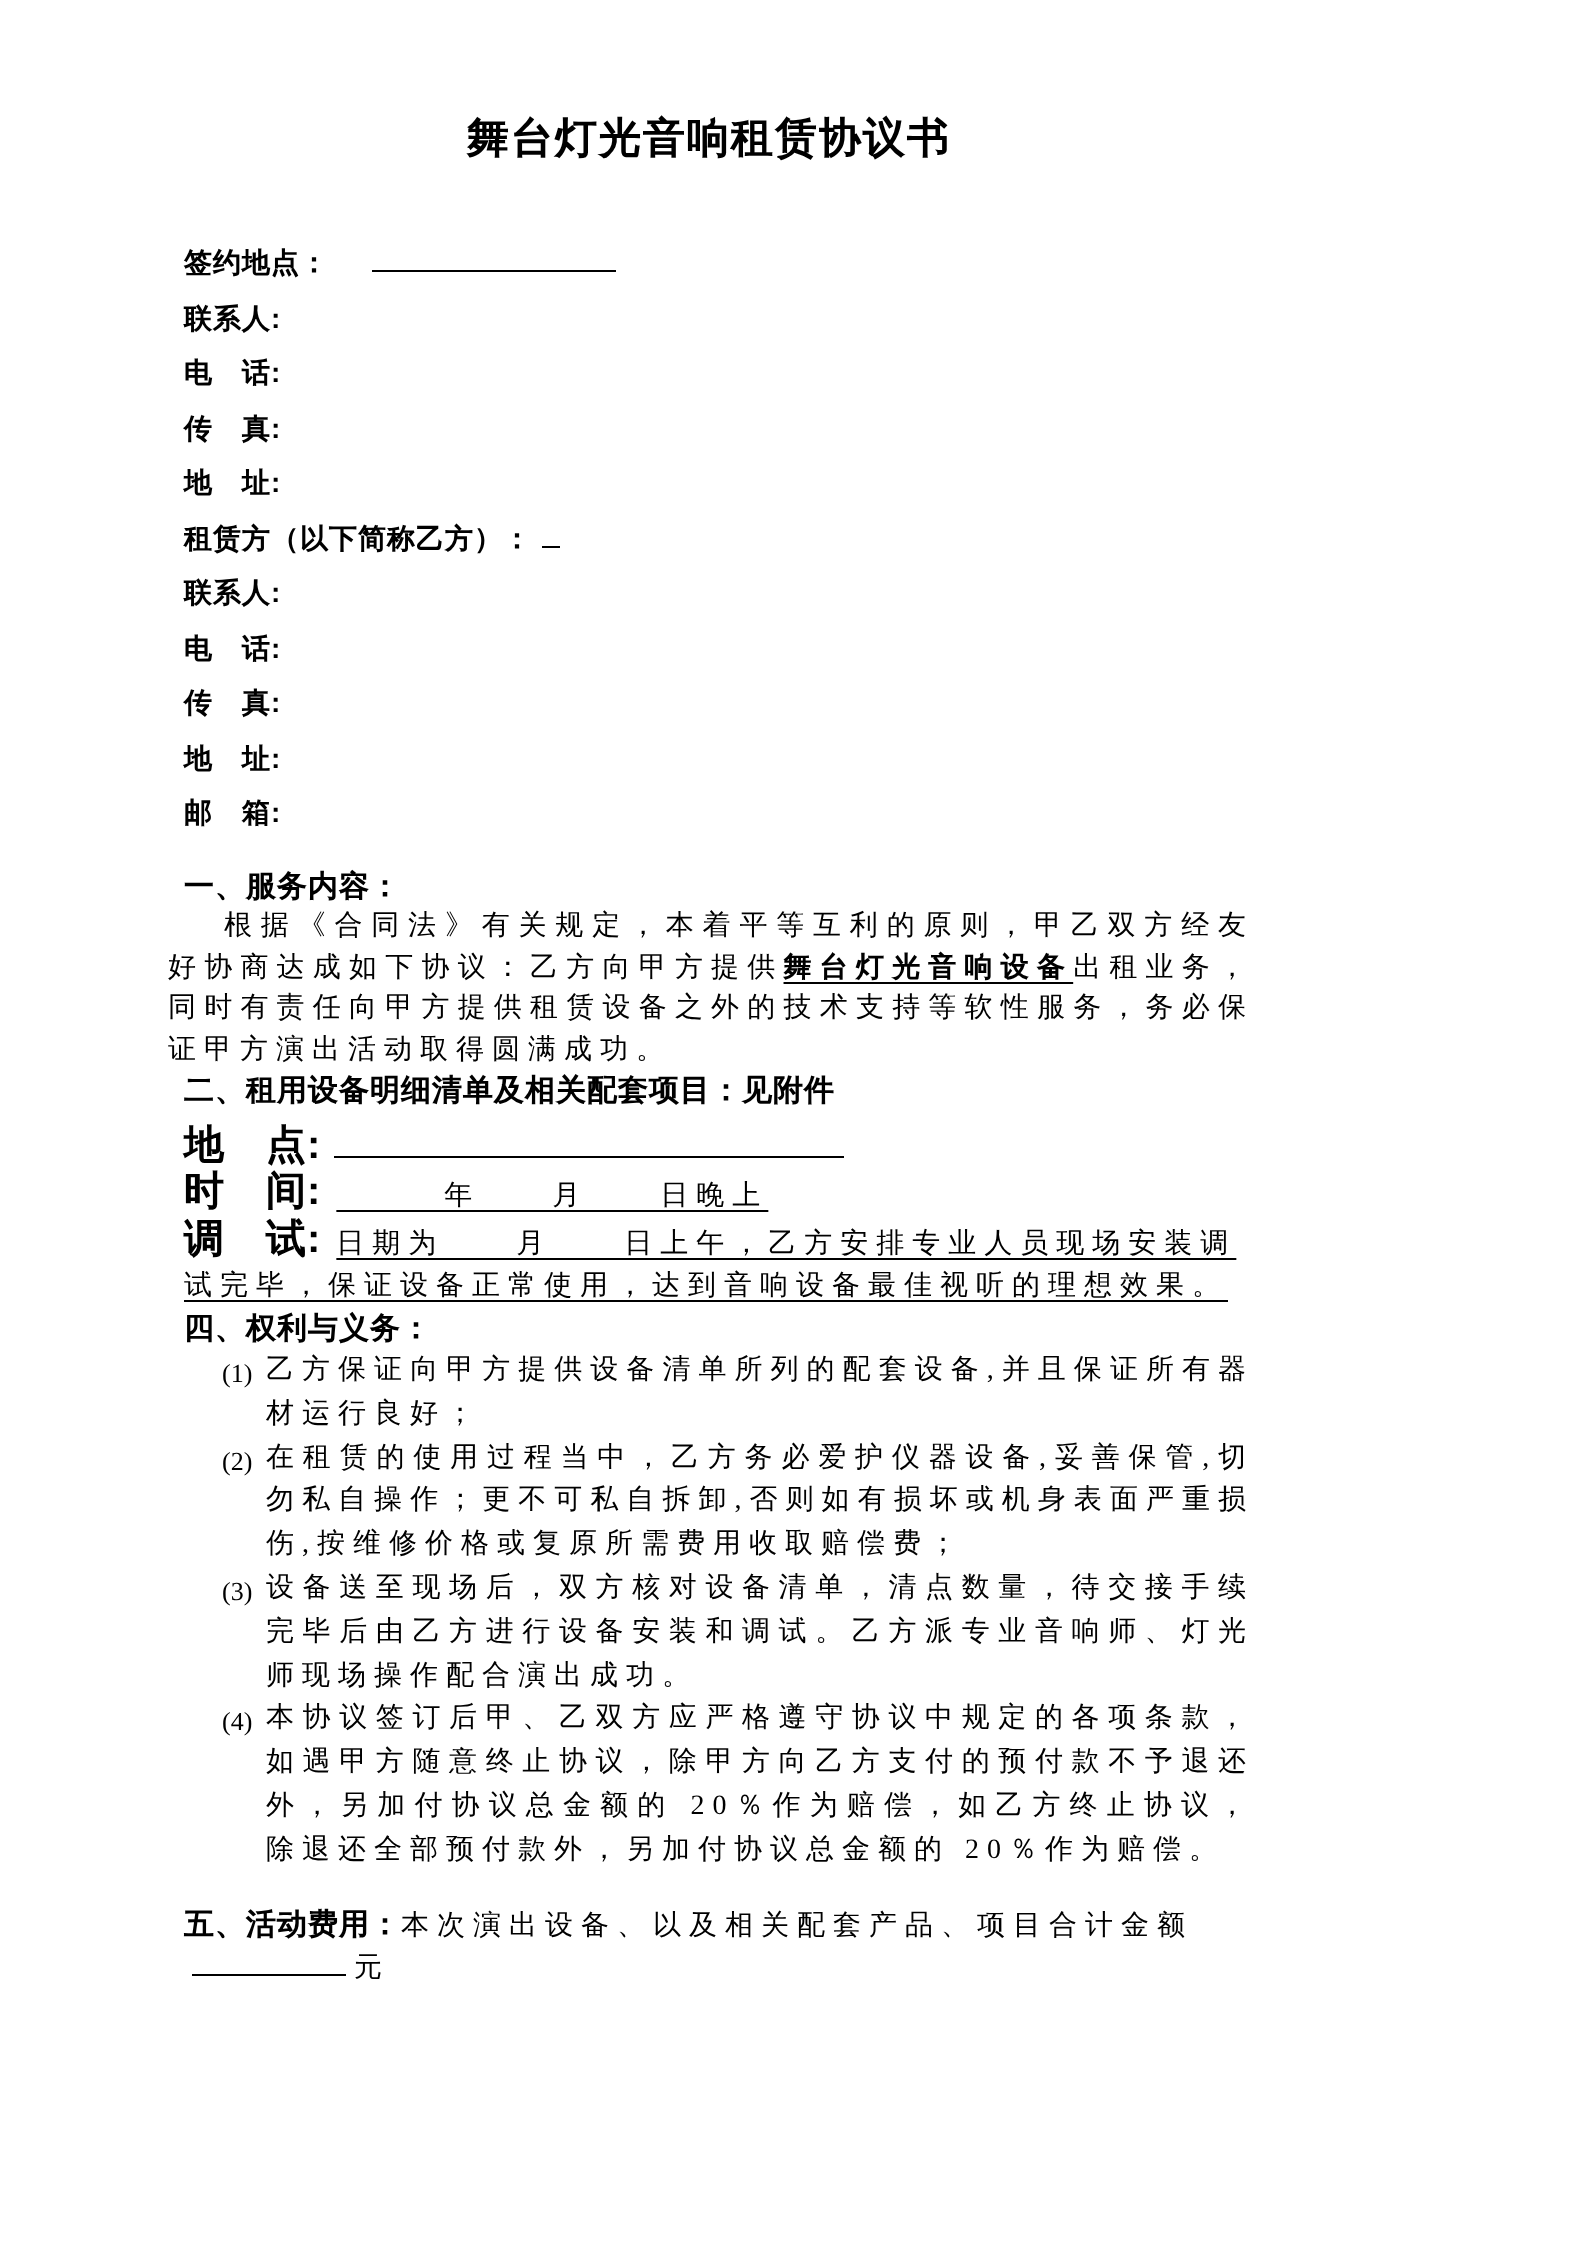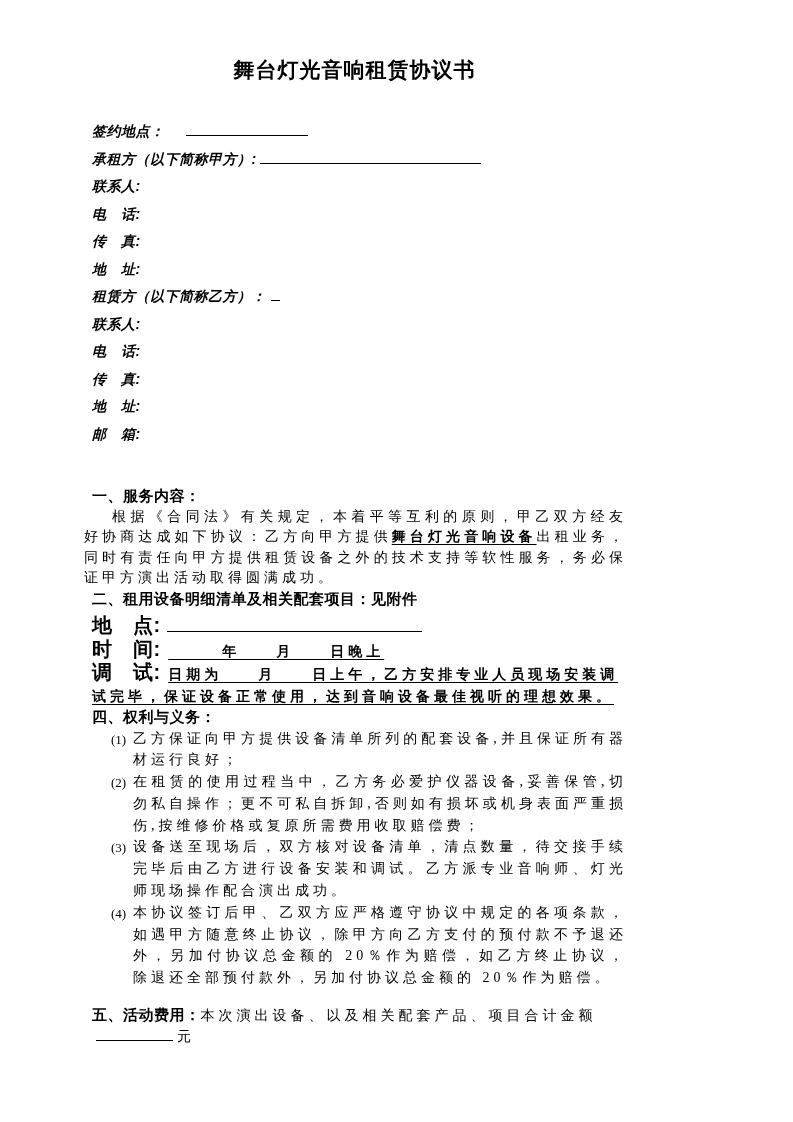--- a/index.html
+++ b/index.html
@@ -15,48 +15,48 @@
   .doc-title {
     font-family:"Liberation Sans", sans-serif;
     font-weight:bold; font-size:21px; line-height:24px;
     text-align:center; letter-spacing:1px;
     margin:0 0 0 -10px;
   }
 
   
   .info { margin-top:36px; font-family:"Liberation Sans", sans-serif; font-weight:bold; font-size:14px; }
   .info-row { line-height:27.5px; height:27.5px; white-space:nowrap; }
-  .ilabel { letter-spacing:0.5px;font-style:italic; }
+  .ilabel { letter-spacing:0.5px; }
 
   
   .blank { display:inline-block; border-bottom:1.5px solid #000; height:13px; vertical-align:baseline; }
   .w122 { width:122px; margin-left:21px; }
   .w221 { width:221px; margin-left:3px; }
   .w9   { width:9px;  margin-left:5px; }
   .w255 { width:255px; margin-left:6px; }
   .w77  { width:77px; margin-left:4px; margin-right:4px; }
 
   
-  .sections { margin-top:38px; }
+  .sections { margin-top:13px; }
   .sec-heading {
     font-family:"Liberation Sans", sans-serif; font-weight:bold;
     font-size:15px; line-height:20.5px; letter-spacing:0.5px; margin:0;
   }
   .body-para {
     margin:0 0 0 -8px; font-size:14px; line-height:20.5px;
     letter-spacing:4px; text-align:justify; text-indent:28px;
   }
   .em-underline { font-weight:bold; text-decoration:underline; text-underline-offset:3px; }
 
   .h-gap4 { margin-top:4px; }
 
   .kv { margin:0; font-size:14px; line-height:21.5px; letter-spacing:4px; }
   .kv-first { margin-top:6px; }
   .klabel { font-family:"Liberation Sans", sans-serif; font-weight:bold; font-size:20px; letter-spacing:0.5px; }
-  .ul-text { text-decoration:underline; text-underline-offset:3px; text-decoration-thickness:1px;font-weight:bold; }
+  .ul-text { text-decoration:underline; text-underline-offset:3px; text-decoration-thickness:1px; }
 
   .items { margin:0; padding-left:19px; font-size:14px; }
   .item  { display:flex; line-height:21.8px; letter-spacing:4px; }
   .item-num { flex:0 0 22px; letter-spacing:0; font-size:13px; padding-top:1px; }
   .item-text { flex:1; text-align:justify; }
 
   .s5 { margin-top:15px; font-size:14px; line-height:21px; letter-spacing:4px; }
   .s5 .sec-heading-inline { font-family:"Liberation Sans", sans-serif; font-weight:bold; font-size:15px; letter-spacing:0.5px; }
   .s5-line2 { margin-top:15px; }
   .paren-gap { display:inline-block; width:62px; }
@@ -64,23 +64,20 @@
 </head>
 <body>
 
 <div class="page">
 
   <h1 class="doc-title">舞台灯光音响租赁协议书</h1>
 
   <div class="info">
     <div class="info-row">
       <span class="ilabel">签约地点：</span><span class="blank w122"></span>
-    </div>
-    <div class="info-row">
-      <span class="ilabel">承租方（以下简称甲方）:</span><span class="blank w221"></span>
     </div>
     <div class="info-row">
       <span class="ilabel">联系人:</span>
     </div>
     <div class="info-row">
       <span class="ilabel">电　话:</span>
     </div>
     <div class="info-row">
       <span class="ilabel">传　真:</span>
     </div>

